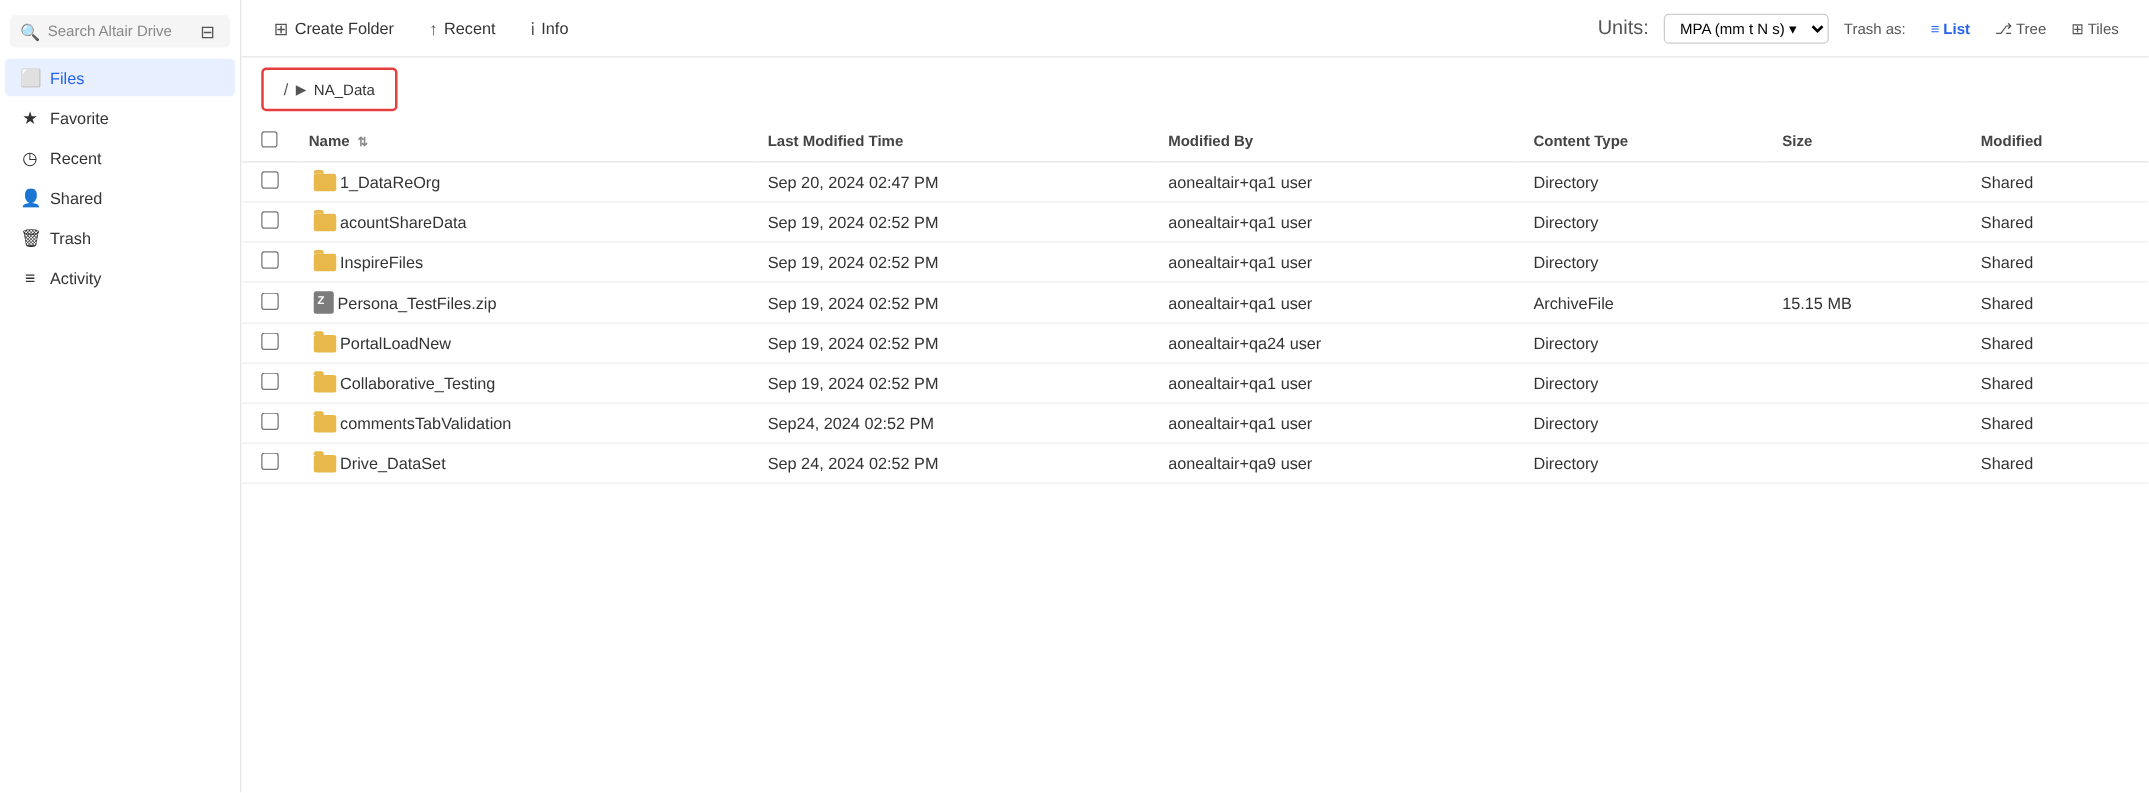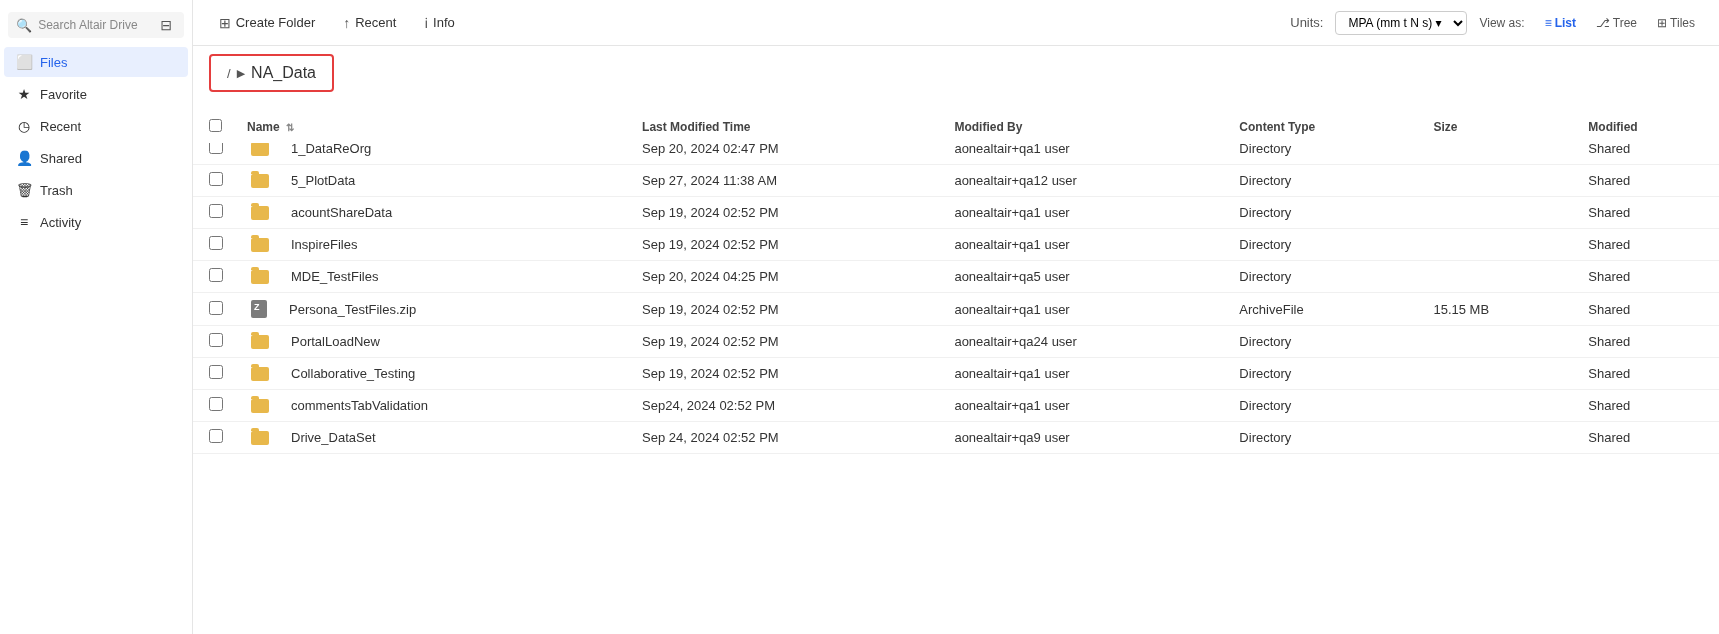--- a/index.html
+++ b/index.html
@@ -78,21 +78,21 @@
       border-radius: 4px;
     }
     .toolbar-btn .btn-icon { font-size: 14px; color: #555; }
 
     .toolbar-right {
       margin-left: auto;
       display: flex;
       align-items: center;
       gap: 12px;
     }
-    .units-label { font-size: 13px; color: #555; }
+    .units-label { font-size: 16px; color: #555; }
     .units-select {
       border: 1px solid #ccc;
       border-radius: 4px;
       padding: 3px 8px;
       font-size: 12px;
       background: #fff;
       cursor: pointer;
     }
     .view-as-label { font-size: 12px; color: #555; }
     .view-toggle {
@@ -120,21 +120,21 @@
       align-items: center;
       padding: 8px 16px;
       border: 2px solid #e53e3e;
       margin: 8px 16px;
       border-radius: 4px;
       gap: 6px;
       width: fit-content;
     }
     .breadcrumb-slash { color: #555; font-size: 13px; }
     .breadcrumb-arrow { color: #555; font-size: 11px; }
-    .breadcrumb-name { font-size: 16px; font-weight: 500; color: #333; }
+    .breadcrumb-name { font-size: 12px; font-weight: 500; color: #333; }
 
     
     .content {
       flex: 1;
       overflow-y: auto;
       overflow-x: hidden;
     }
 
     
     .file-table {
@@ -145,40 +145,40 @@
       border-bottom: 1px solid #e5e5e5;
     }
     .file-table thead th {
       text-align: left;
       padding: 8px 12px;
       font-size: 12px;
       font-weight: 600;
       color: #444;
       background: #fff;
       position: sticky;
-      top: 11px;
+      top: 0;
       z-index: 1;
     }
     .file-table thead th.name-col {
       padding-left: 60px;
     }
     .col-sort { font-size: 10px; color: #888; margin-left: 3px; }
     .file-table tbody tr {
       border-bottom: 1px solid #f0f0f0;
     }
     .file-table tbody td {
       padding: 7px 12px;
       font-size: 13px;
       color: #333;
       vertical-align: middle;
     }
     .name-cell {
       display: flex;
       align-items: center;
-      gap: 22px;
+      gap: 3px;
     }
     .row-checkbox {
       width: 14px;
       height: 14px;
       cursor: pointer;
       margin-right: 4px;
     }
     .folder-icon {
       width: 18px;
       height: 14px;
@@ -271,21 +271,21 @@
       <span>Recent</span>
     </button>
     <button class="toolbar-btn">
       <span class="btn-icon">ℹ</span>
       <span>Info</span>
     </button>
 
     <div class="toolbar-right">
       <span class="units-label">Units:</span>
       <select class="units-select"><option>MPA (mm t N s) ▾</option></select>
-      <span class="view-as-label">View as:</span>
+      <span class="view-as-label">Trash as:</span>
       <div class="view-toggle">
         <button class="view-btn active">
           <span>≡</span>
           <span>List</span>
         </button>
         <button class="view-btn">
           <span>⎇</span>
           <span>Tree</span>
         </button>
         <button class="view-btn">
@@ -347,36 +347,20 @@
     <td></td>
     <td>Shared</td>
   </tr>
           <tr>
     <td style="padding-left:16px; width:40px;">
       <input type="checkbox" class="row-checkbox" style="">
     </td>
     <td>
       <div class="name-cell">
         <span class="folder-icon"></span>
-        <span class="file-name">5_PlotData</span>
-      </div>
-    </td>
-    <td>Sep 27, 2024 11:38 AM</td>
-    <td>aonealtair+qa12 user</td>
-    <td>Directory</td>
-    <td></td>
-    <td>Shared</td>
-  </tr>
-          <tr>
-    <td style="padding-left:16px; width:40px;">
-      <input type="checkbox" class="row-checkbox" style="">
-    </td>
-    <td>
-      <div class="name-cell">
-        <span class="folder-icon"></span>
         <span class="file-name">acountShareData</span>
       </div>
     </td>
     <td>Sep 19, 2024 02:52 PM</td>
     <td>aonealtair+qa1 user</td>
     <td>Directory</td>
     <td></td>
     <td>Shared</td>
   </tr>
           <tr>
@@ -384,36 +368,20 @@
       <input type="checkbox" class="row-checkbox" style="">
     </td>
     <td>
       <div class="name-cell">
         <span class="folder-icon"></span>
         <span class="file-name">InspireFiles</span>
       </div>
     </td>
     <td>Sep 19, 2024 02:52 PM</td>
     <td>aonealtair+qa1 user</td>
-    <td>Directory</td>
-    <td></td>
-    <td>Shared</td>
-  </tr>
-          <tr>
-    <td style="padding-left:16px; width:40px;">
-      <input type="checkbox" class="row-checkbox" style="">
-    </td>
-    <td>
-      <div class="name-cell">
-        <span class="folder-icon"></span>
-        <span class="file-name">MDE_TestFiles</span>
-      </div>
-    </td>
-    <td>Sep 20, 2024 04:25 PM</td>
-    <td>aonealtair+qa5 user</td>
     <td>Directory</td>
     <td></td>
     <td>Shared</td>
   </tr>
           <tr>
     <td style="padding-left:16px; width:40px;">
       <input type="checkbox" class="row-checkbox" style="">
     </td>
     <td>
       <div class="name-cell">

